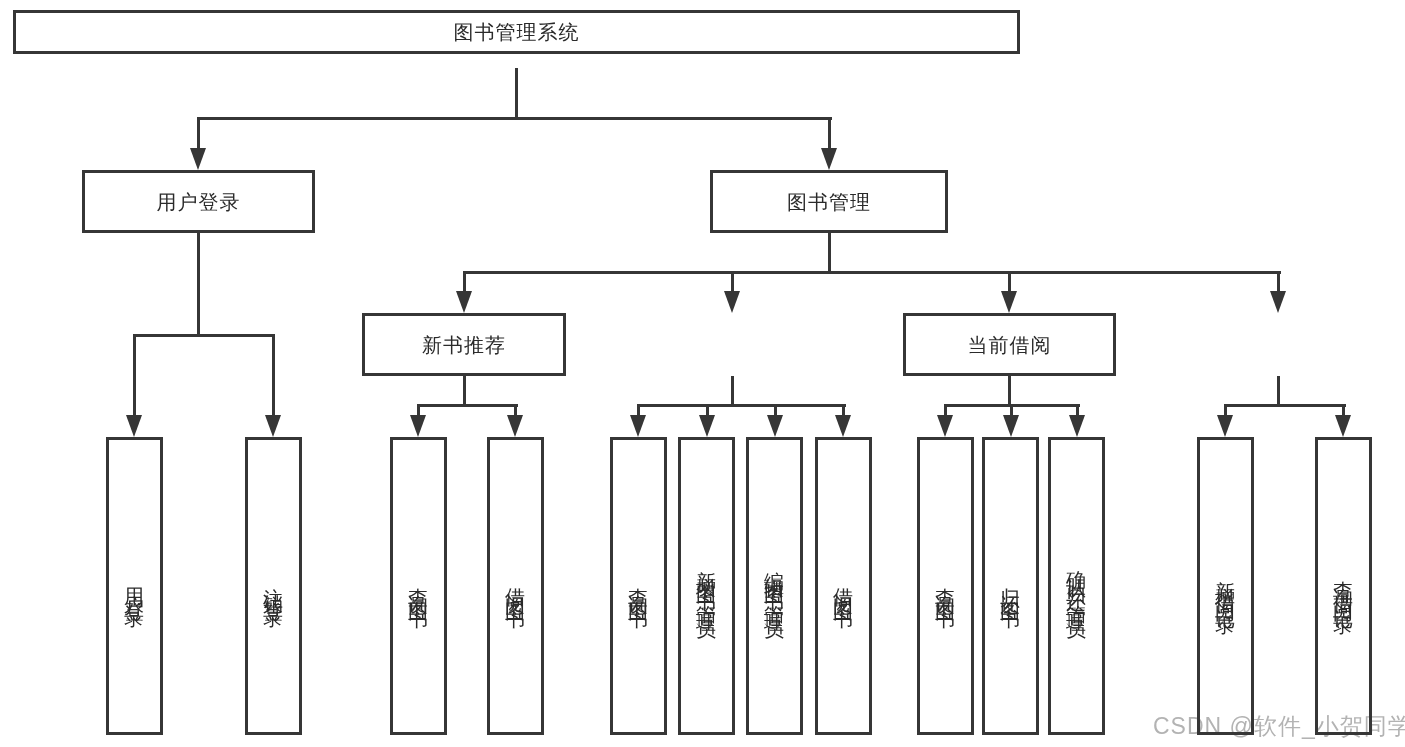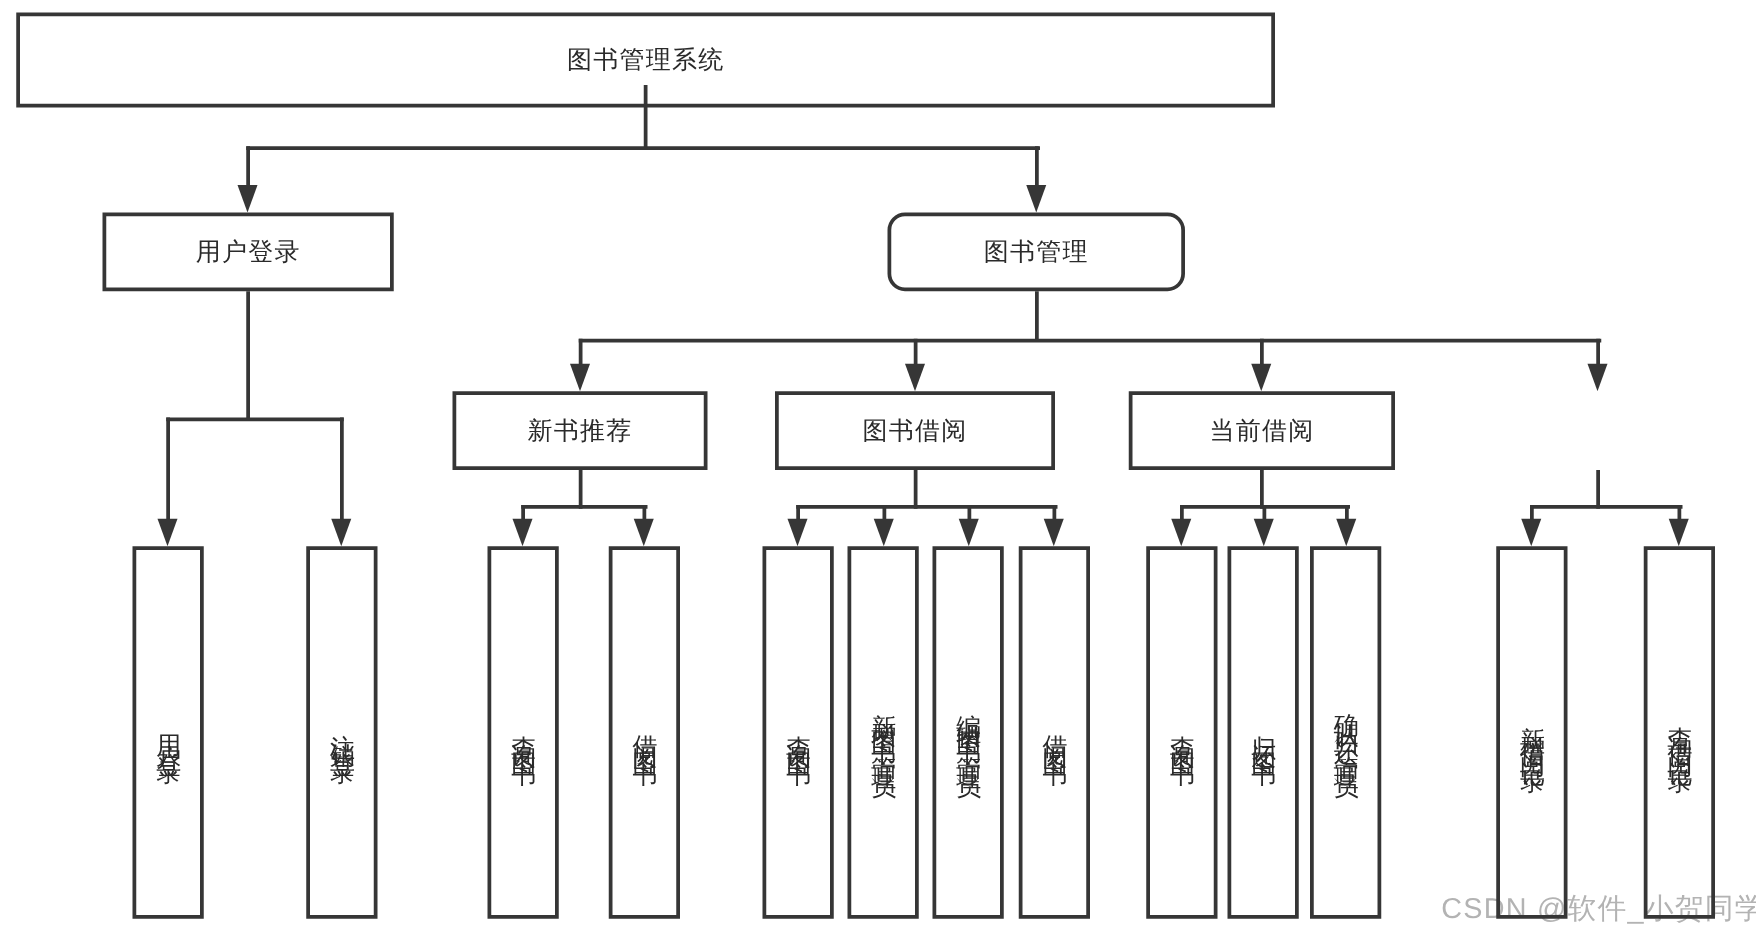--- a/index.html
+++ b/index.html
@@ -27,52 +27,51 @@
   .watermark{
     position:absolute;left:1153px;top:711px;z-index:1;
     color:#b3b3b3;font-size:23px;letter-spacing:1px;white-space:nowrap;
   }
 </style>
 </head>
 <body>
 
 <div id="stage">
 
-  <div class="box" style="left:13px;top:10px;width:1007px;height:76px;">图书管理系统</div>
+  <div class="box" style="left:13px;top:10px;width:1007px;height:44px;">图书管理系统</div>
 
   <div class="vline" style="left:515px;top:68px;height:50px;"></div>
   <div class="hline" style="left:197px;top:117px;width:635px;"></div>
   <div class="vline" style="left:197px;top:117px;height:34px;"></div>
   <div class="arrow" style="left:190px;top:148px;"></div>
   <div class="vline" style="left:828px;top:117px;height:34px;"></div>
   <div class="arrow" style="left:821px;top:148px;"></div>
 
   <div class="box" style="left:82px;top:170px;width:233px;height:63px;">用户登录</div>
-  <div class="box" style="left:710px;top:170px;width:238px;height:63px;border-radius:14px;">图书管理</div>
+  <div class="box" style="left:710px;top:170px;width:238px;height:63px;">图书管理</div>
 
   <div class="vline" style="left:197px;top:233px;height:103px;"></div>
   <div class="hline" style="left:133px;top:334px;width:142px;"></div>
   <div class="vline" style="left:133px;top:334px;height:82px;"></div>
   <div class="arrow" style="left:126px;top:415px;"></div>
   <div class="vline" style="left:272px;top:334px;height:82px;"></div>
   <div class="arrow" style="left:265px;top:415px;"></div>
 
   <div class="vline" style="left:828px;top:233px;height:40px;"></div>
   <div class="hline" style="left:463px;top:271px;width:818px;"></div>
   <div class="vline" style="left:463px;top:271px;height:22px;"></div>
   <div class="arrow" style="left:456px;top:291px;"></div>
   <div class="vline" style="left:731px;top:271px;height:22px;"></div>
   <div class="arrow" style="left:724px;top:291px;"></div>
   <div class="vline" style="left:1008px;top:271px;height:22px;"></div>
   <div class="arrow" style="left:1001px;top:291px;"></div>
   <div class="vline" style="left:1277px;top:271px;height:22px;"></div>
   <div class="arrow" style="left:1270px;top:291px;"></div>
 
   <div class="box" style="left:362px;top:313px;width:204px;height:63px;text-align:right;">新书推荐</div>
-  <div class="box" style="left:620px;top:313px;width:224px;height:63px;">图书借阅</div>
   <div class="box" style="left:903px;top:313px;width:213px;height:63px;">当前借阅</div>
 
   <div class="vline" style="left:463px;top:376px;height:31px;"></div>
   <div class="hline" style="left:417px;top:404px;width:101px;"></div>
   <div class="vline" style="left:417px;top:404px;height:13px;"></div>
   <div class="arrow" style="left:410px;top:415px;"></div>
   <div class="vline" style="left:514px;top:404px;height:13px;"></div>
   <div class="arrow" style="left:507px;top:415px;"></div>
 
   <div class="vline" style="left:731px;top:376px;height:31px;"></div>

